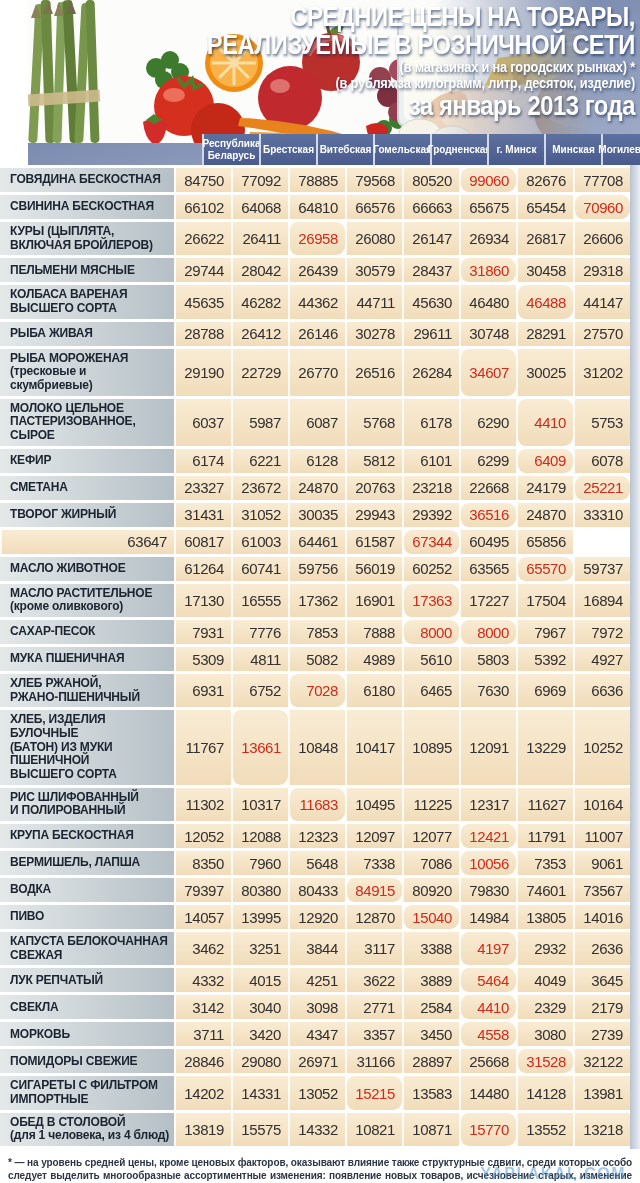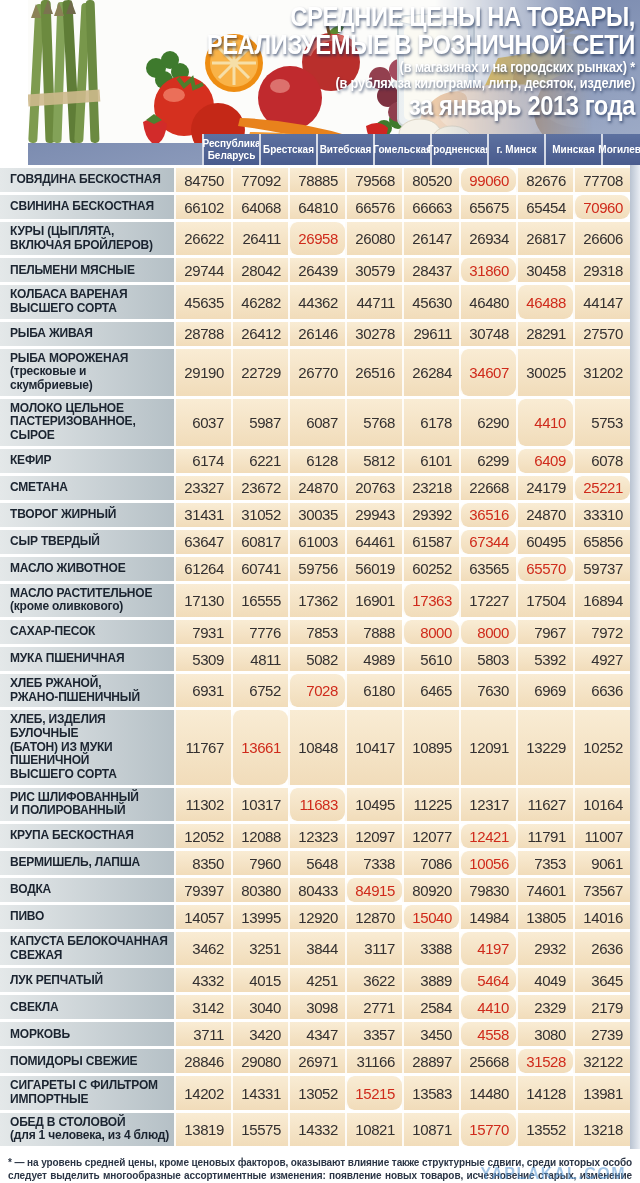--- a/index.html
+++ b/index.html
@@ -324,21 +324,20 @@
           <div class="vcell">31431</div>
           <div class="vcell">31052</div>
           <div class="vcell">30035</div>
           <div class="vcell">29943</div>
           <div class="vcell">29392</div>
           <div class="vcell red">36516</div>
           <div class="vcell">24870</div>
           <div class="vcell">33310</div>
         </div>
         <div class="row">
-          <div class="lcell">СЫР ТВЕРДЫЙ</div>
           <div class="vcell">63647</div>
           <div class="vcell">60817</div>
           <div class="vcell">61003</div>
           <div class="vcell">64461</div>
           <div class="vcell">61587</div>
           <div class="vcell red">67344</div>
           <div class="vcell">60495</div>
           <div class="vcell">65856</div>
         </div>
         <div class="row">

